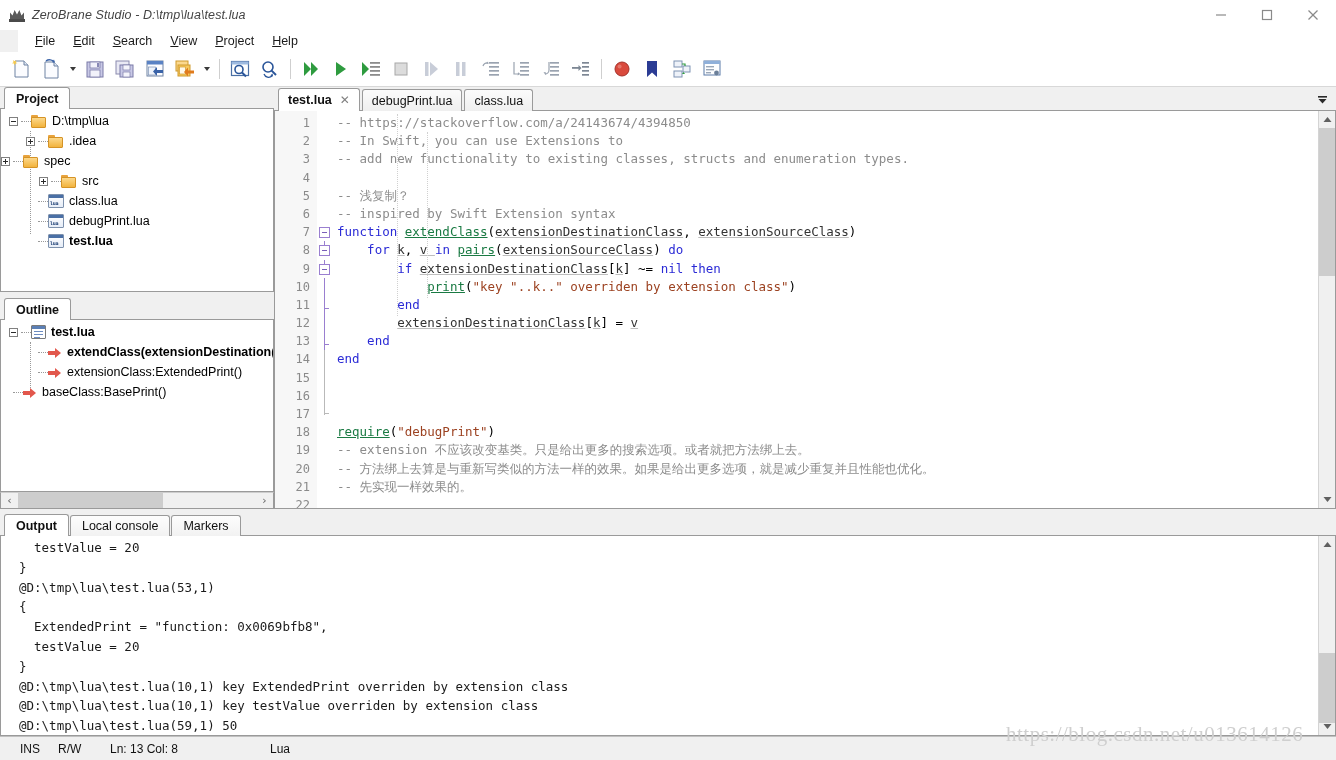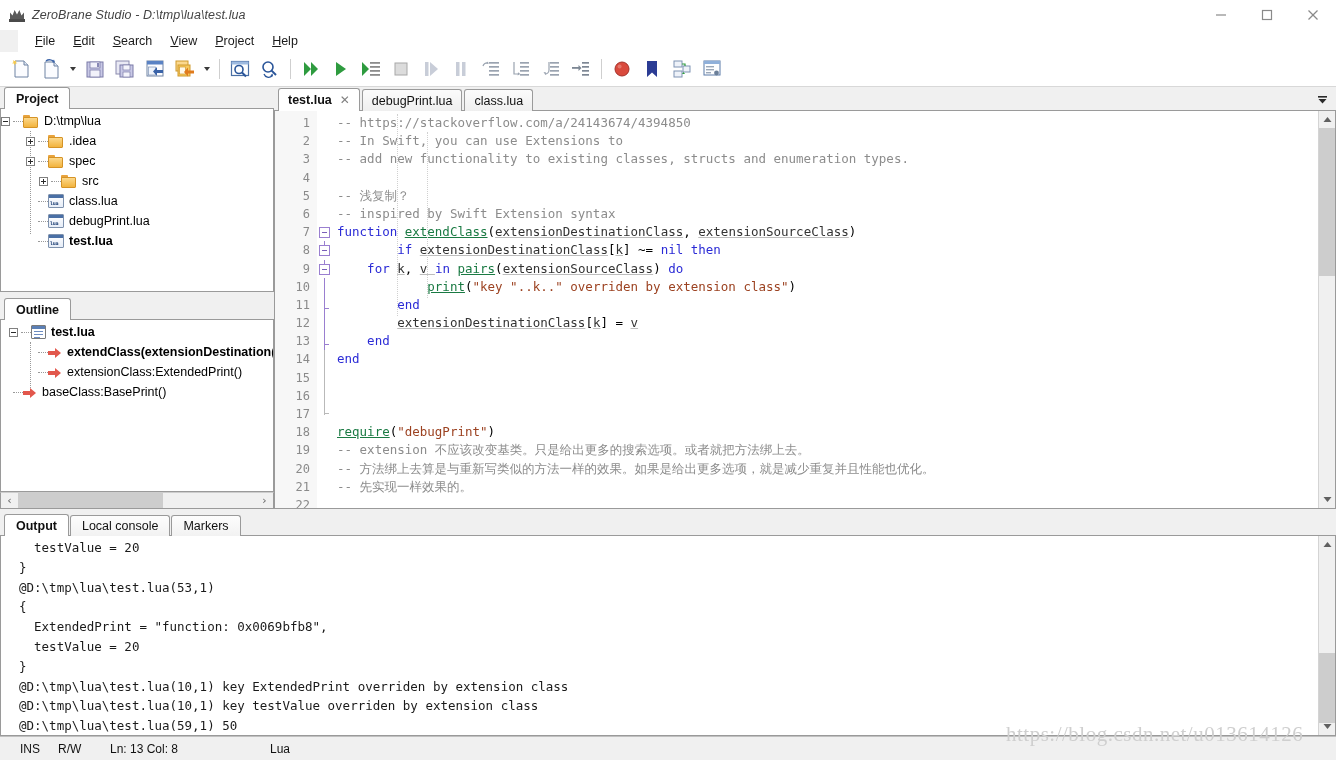--- a/index.html
+++ b/index.html
@@ -727,21 +727,21 @@
     <div class="leftcol">
 
       <div class="panel project-wrap">
         <div class="tabstrip">
           <div class="ptab active">
             <span>Project</span>
           </div>
         </div>
         <div class="tree-body">
 
-          <div class="trow" style="padding-left:0;">
+          <div class="trow" style="padding-left:8px;">
             <span class="expander"></span>
             <span class="dotline"></span>
             <span class="folder">
                 <span class="ftab"></span>
                 <span class="fbody"></span>
               </span>
             <span>D:\tmp\lua</span>
           </div>
 
           <div style="position:relative;">
@@ -750,21 +750,21 @@
             <div class="trow" style="padding-left:25px;">
               <span class="expander plus"></span>
               <span class="dotline"></span>
               <span class="folder">
                   <span class="ftab"></span>
                   <span class="fbody"></span>
                 </span>
               <span>.idea</span>
             </div>
 
-            <div class="trow" style="padding-left:25px;align-items:center;">
+            <div class="trow" style="align-items:center;">
               <span class="expander plus"></span>
               <span class="dotline"></span>
               <span class="folder">
                   <span class="ftab"></span>
                   <span class="fbody"></span>
                 </span>
               <span>spec</span>
             </div>
 
             <div class="trow" style="padding-left:38px;">
@@ -977,22 +977,22 @@
         <div class="code-area" id="codearea">
           <div class="indentguide" style="left:64px; top:3px; height:202px;"></div>
           <div class="indentguide" style="left:94px; top:21px; height:166px;"></div>
         <div class="cline"><span class="cmt">-- https://stackoverflow.com/a/24143674/4394850</span></div>
             <div class="cline"><span class="cmt">-- In Swift, you can use Extensions to</span></div>
             <div class="cline"><span class="cmt">-- add new functionality to existing classes, structs and enumeration types.</span></div>
             <div class="cline">&nbsp;</div>
             <div class="cline"><span class="cmt">-- 浅复制？</span></div>
             <div class="cline"><span class="cmt">-- inspired by Swift Extension syntax</span></div>
             <div class="cline"><span class="kw">function </span><span class="fn">extendClass</span><span class="op">(</span><span class="idt">extensionDestinationClass</span><span class="op">, </span><span class="idt">extensionSourceClass</span><span class="op">)</span></div>
+            <div class="cline"><span class="op">    </span><span class="kw">for </span><span class="idt">k</span><span class="op">, </span><span class="idt">v </span><span class="kw">in </span><span class="fn">pairs</span><span class="op">(</span><span class="idt">extensionSourceClass</span><span class="op">) </span><span class="kw">do</span></div>
             <div class="cline"><span class="op">        </span><span class="kw">if </span><span class="idt">extensionDestinationClass</span><span class="op">[</span><span class="idt">k</span><span class="op">] ~= </span><span class="kw">nil </span><span class="kw">then</span></div>
-            <div class="cline"><span class="op">    </span><span class="kw">for </span><span class="idt">k</span><span class="op">, </span><span class="idt">v </span><span class="kw">in </span><span class="fn">pairs</span><span class="op">(</span><span class="idt">extensionSourceClass</span><span class="op">) </span><span class="kw">do</span></div>
             <div class="cline"><span class="op">            </span><span class="fn">print</span><span class="op">(</span><span class="str">"key "..k.." overriden by extension class"</span><span class="op">)</span></div>
             <div class="cline"><span class="op">        </span><span class="kw">end</span></div>
             <div class="cline"><span class="op">        </span><span class="idt">extensionDestinationClass</span><span class="op">[</span><span class="idt">k</span><span class="op">] = </span><span class="idt">v</span></div>
             <div class="cline"><span class="op">    </span><span class="kw">end</span></div>
             <div class="cline"><span class="kw">end</span></div>
             <div class="cline">&nbsp;</div>
             <div class="cline">&nbsp;</div>
             <div class="cline">&nbsp;</div>
             <div class="cline"><span class="fn">require</span><span class="op">(</span><span class="str">"debugPrint"</span><span class="op">)</span></div>
             <div class="cline"><span class="cmt">-- extension 不应该改变基类。只是给出更多的搜索选项。或者就把方法绑上去。</span></div>

